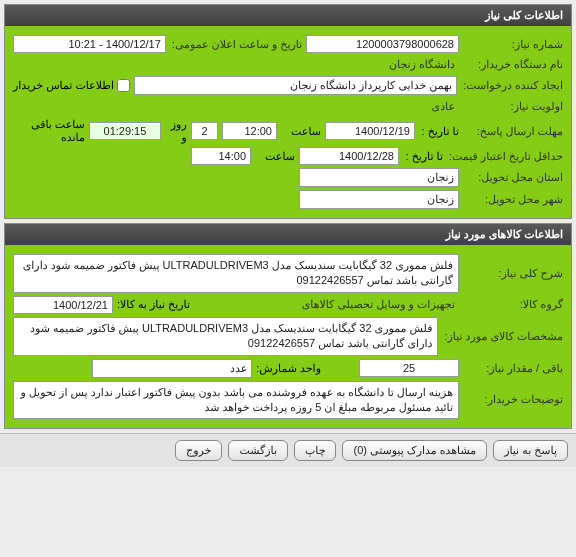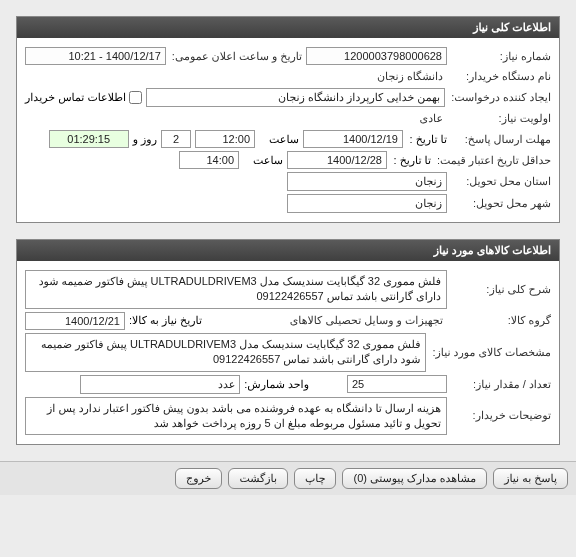--- a/index.html
+++ b/index.html
@@ -7,22 +7,22 @@
   font-family: Tahoma, Arial, sans-serif;
   font-size: 11px;
   background: #ececec;
   direction: rtl;
   width: 576px;
   height: 557px;
   overflow: hidden;
 }
 .panel {
   border: 1px solid #888;
-  margin: 16px;
-  background: #ffffff;
+  margin: 4px;
+  background: #84cc16;
 }
 .panel-header {
   background: linear-gradient(#5a5a5a, #3f3f3f);
   color: #fff;
   padding: 4px 8px;
   font-size: 11px;
   font-weight: bold;
 }
 .panel-body {
   padding: 6px 8px;
@@ -128,20 +128,21 @@
 
     <div class="row">
       <span class="lbl">مهلت ارسال پاسخ:</span>
       <span class="lbl-sm">تا تاریخ :</span>
       <span class="val w100">1400/12/19</span>
       <span class="lbl-sm">ساعت</span>
       <span class="val w60">12:00</span>
       <span class="val" style="width:30px;text-align:center">2</span>
       <span>روز و</span>
       <span class="val w80" style="background:#e8ffe0;text-align:center">01:29:15</span>
+      <span>ساعت باقی مانده</span>
     </div>
 
     <div class="row">
       <span class="lbl">حداقل تاریخ اعتبار قیمت:</span>
       <span class="lbl-sm">تا تاریخ :</span>
       <span class="val w100">1400/12/28</span>
       <span class="lbl-sm">ساعت</span>
       <span class="val w60">14:00</span>
     </div>
 
@@ -174,22 +175,22 @@
       <span>تاریخ نیاز به کالا:</span>
       <span class="val w100">1400/12/21</span>
     </div>
 
     <div class="row">
       <span class="lbl">مشخصات کالای مورد نیاز:</span>
       <div class="textarea">فلش مموری 32 گیگابایت سندیسک مدل ULTRADULDRIVEM3  پیش فاکتور ضمیمه شود دارای گارانتی باشد تماس 09122426557</div>
     </div>
 
     <div class="row">
-      <span class="lbl">تعداد / مقدار نیاز:</span>
-      <span class="val w100" style="text-align:left">25</span>
+      <span class="lbl">باقی / مقدار نیاز:</span>
+      <span class="val w100" style="text-align:center">25</span>
       <span style="min-width:30px"></span>
       <span>واحد شمارش:</span>
       <span class="val w160">عدد</span>
     </div>
 
     <div class="row">
       <span class="lbl">توضیحات خریدار:</span>
       <div class="textarea">هزینه ارسال تا دانشگاه به عهده فروشنده می باشد بدون پیش فاکتور اعتبار ندارد پس از تحویل و تائید مسئول مربوطه مبلغ ان 5 روزه پرداخت خواهد شد</div>
     </div>
 

